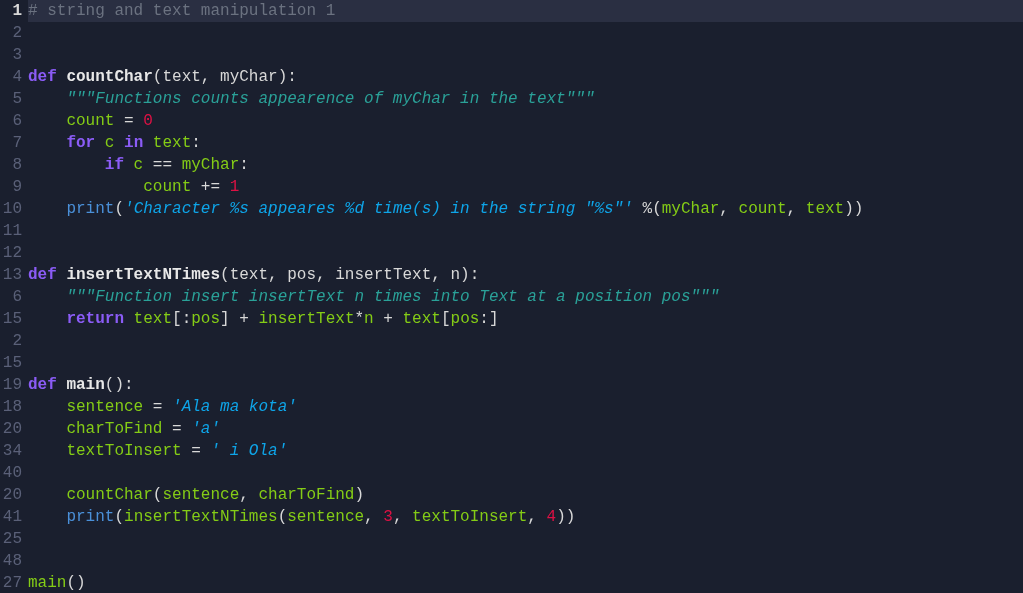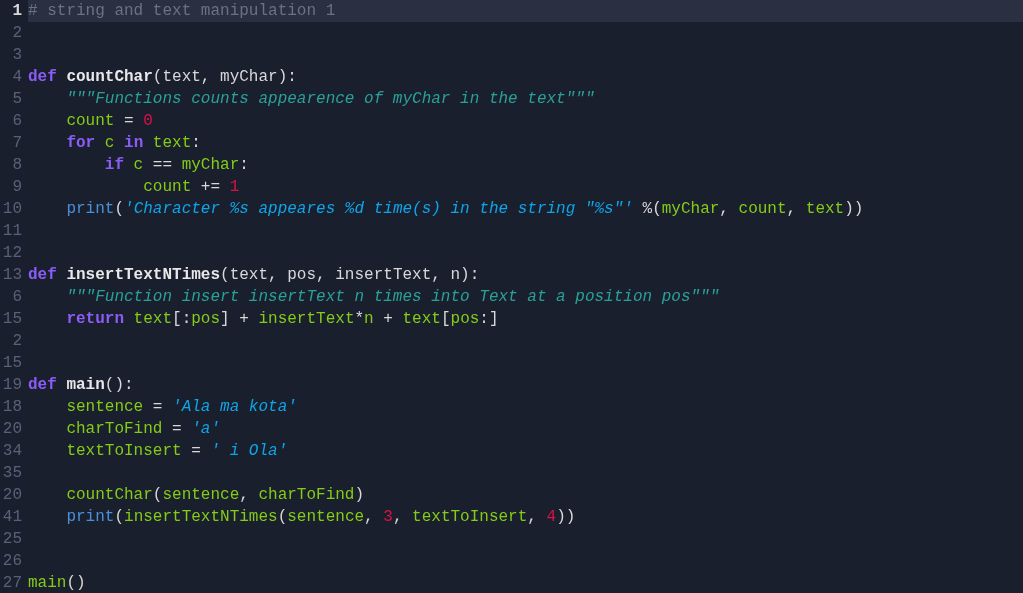--- a/index.html
+++ b/index.html
@@ -75,21 +75,21 @@
       <div class="ln">12</div>
       <div class="ln">13</div>
       <div class="ln">6</div>
       <div class="ln">15</div>
       <div class="ln">2</div>
       <div class="ln">15</div>
       <div class="ln">19</div>
       <div class="ln">18</div>
       <div class="ln">20</div>
       <div class="ln">34</div>
-      <div class="ln">35</div>
+      <div class="ln">40</div>
       <div class="ln">20</div>
       <div class="ln">41</div>
       <div class="ln">25</div>
-      <div class="ln">26</div>
+      <div class="ln">48</div>
       <div class="ln">27</div>
     </div>
   <div class="code"><div class="line hl"><span class="tok-comment"># string and text manipulation 1</span></div><div class="line">&nbsp;</div><div class="line">&nbsp;</div><div class="line"><span class="tok-keyword">def </span><span class="tok-funcname">countChar</span><span class="tok-punct">(</span><span class="tok-param">text</span><span class="tok-punct">, </span><span class="tok-param">myChar</span><span class="tok-punct">):</span></div><div class="line"><span class="tok-ident">    </span><span class="tok-docstring">"""Functions counts appearence of myChar in the text"""</span></div><div class="line"><span class="tok-ident">    count </span><span class="tok-op">= </span><span class="tok-number">0</span></div><div class="line"><span class="tok-ident">    </span><span class="tok-keyword">for</span><span class="tok-ident"> c </span><span class="tok-keyword">in</span><span class="tok-ident"> text</span><span class="tok-punct">:</span></div><div class="line"><span class="tok-ident">        </span><span class="tok-keyword">if</span><span class="tok-ident"> c </span><span class="tok-op">==</span><span class="tok-ident"> myChar</span><span class="tok-punct">:</span></div><div class="line"><span class="tok-ident">            count </span><span class="tok-op">+=</span><span class="tok-ident"> </span><span class="tok-number">1</span></div><div class="line"><span class="tok-ident">    </span><span class="tok-builtin">print</span><span class="tok-punct">(</span><span class="tok-string">'Character %s appeares %d time(s) in the string "%s"'</span><span class="tok-ident"> </span><span class="tok-op">%</span><span class="tok-punct">(</span><span class="tok-ident">myChar</span><span class="tok-punct">, </span><span class="tok-ident">count</span><span class="tok-punct">, </span><span class="tok-ident">text</span><span class="tok-punct">))</span></div><div class="line">&nbsp;</div><div class="line">&nbsp;</div><div class="line"><span class="tok-keyword">def </span><span class="tok-funcname">insertTextNTimes</span><span class="tok-punct">(</span><span class="tok-param">text</span><span class="tok-punct">, </span><span class="tok-param">pos</span><span class="tok-punct">, </span><span class="tok-param">insertText</span><span class="tok-punct">, </span><span class="tok-param">n</span><span class="tok-punct">):</span></div><div class="line"><span class="tok-ident">    </span><span class="tok-docstring">"""Function insert insertText n times into Text at a position pos"""</span></div><div class="line"><span class="tok-ident">    </span><span class="tok-keyword">return</span><span class="tok-ident"> text</span><span class="tok-punct">[:</span><span class="tok-ident">pos</span><span class="tok-punct">] </span><span class="tok-op">+</span><span class="tok-ident"> insertText</span><span class="tok-op">*</span><span class="tok-ident">n </span><span class="tok-op">+</span><span class="tok-ident"> text</span><span class="tok-punct">[</span><span class="tok-ident">pos</span><span class="tok-punct">:]</span></div><div class="line">&nbsp;</div><div class="line">&nbsp;</div><div class="line"><span class="tok-keyword">def </span><span class="tok-funcname">main</span><span class="tok-punct">():</span></div><div class="line"><span class="tok-ident">    sentence </span><span class="tok-op">=</span><span class="tok-ident"> </span><span class="tok-string">'Ala ma kota'</span></div><div class="line"><span class="tok-ident">    charToFind </span><span class="tok-op">=</span><span class="tok-ident"> </span><span class="tok-string">'a'</span></div><div class="line"><span class="tok-ident">    textToInsert </span><span class="tok-op">=</span><span class="tok-ident"> </span><span class="tok-string">' i Ola'</span></div><div class="line">&nbsp;</div><div class="line"><span class="tok-ident">    countChar</span><span class="tok-punct">(</span><span class="tok-ident">sentence</span><span class="tok-punct">, </span><span class="tok-ident">charToFind</span><span class="tok-punct">)</span></div><div class="line"><span class="tok-ident">    </span><span class="tok-builtin">print</span><span class="tok-punct">(</span><span class="tok-ident">insertTextNTimes</span><span class="tok-punct">(</span><span class="tok-ident">sentence</span><span class="tok-punct">, </span><span class="tok-number">3</span><span class="tok-punct">, </span><span class="tok-ident">textToInsert</span><span class="tok-punct">, </span><span class="tok-number">4</span><span class="tok-punct">))</span></div><div class="line">&nbsp;</div><div class="line">&nbsp;</div><div class="line"><span class="tok-ident">main</span><span class="tok-punct">()</span></div></div>
 </div>
 
 </body></html>

